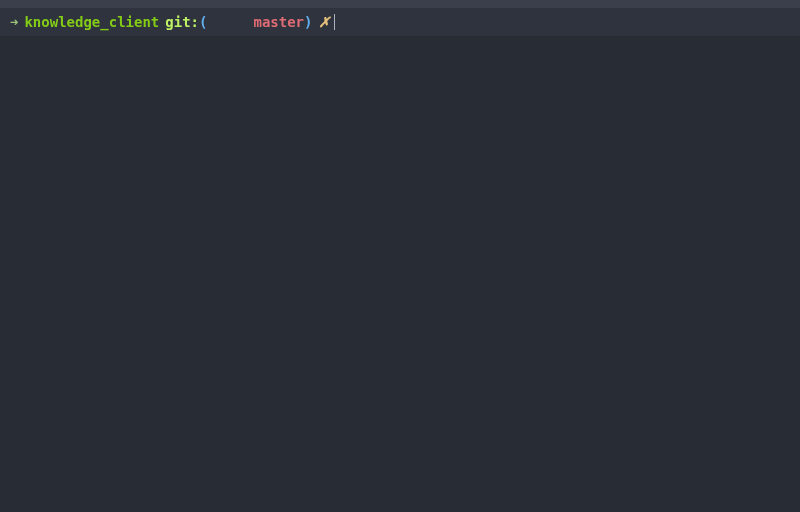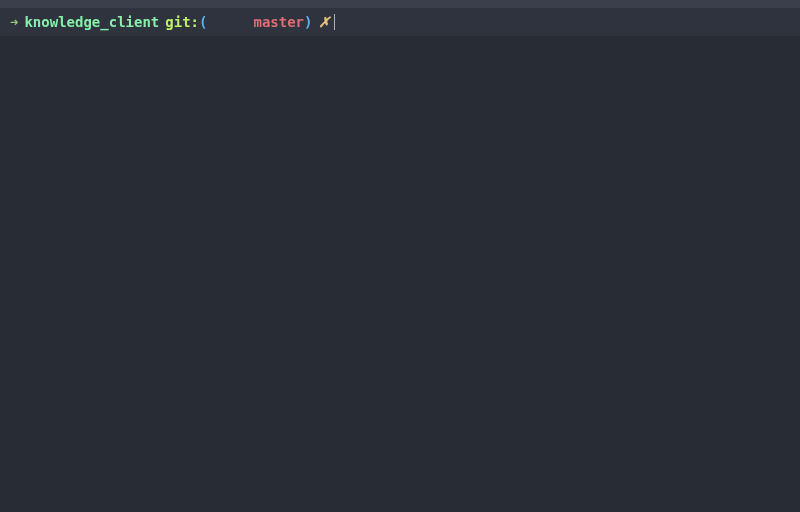--- a/index.html
+++ b/index.html
@@ -32,21 +32,21 @@
     gap: 0;
     white-space: pre;
   }
   .seg { display: inline; }
   .arrow {
     color: #98c379;
     font-weight: bold;
     margin-right: 6px;
   }
   .dir {
-    color: #86efac;
+    color: #84cc16;
     font-weight: bold;
   }
   .git-label {
     color: #bef264;
     font-weight: bold;
     margin-left: 6px;
   }
   .branch {
     color: #e06c75;
     font-weight: bold;

